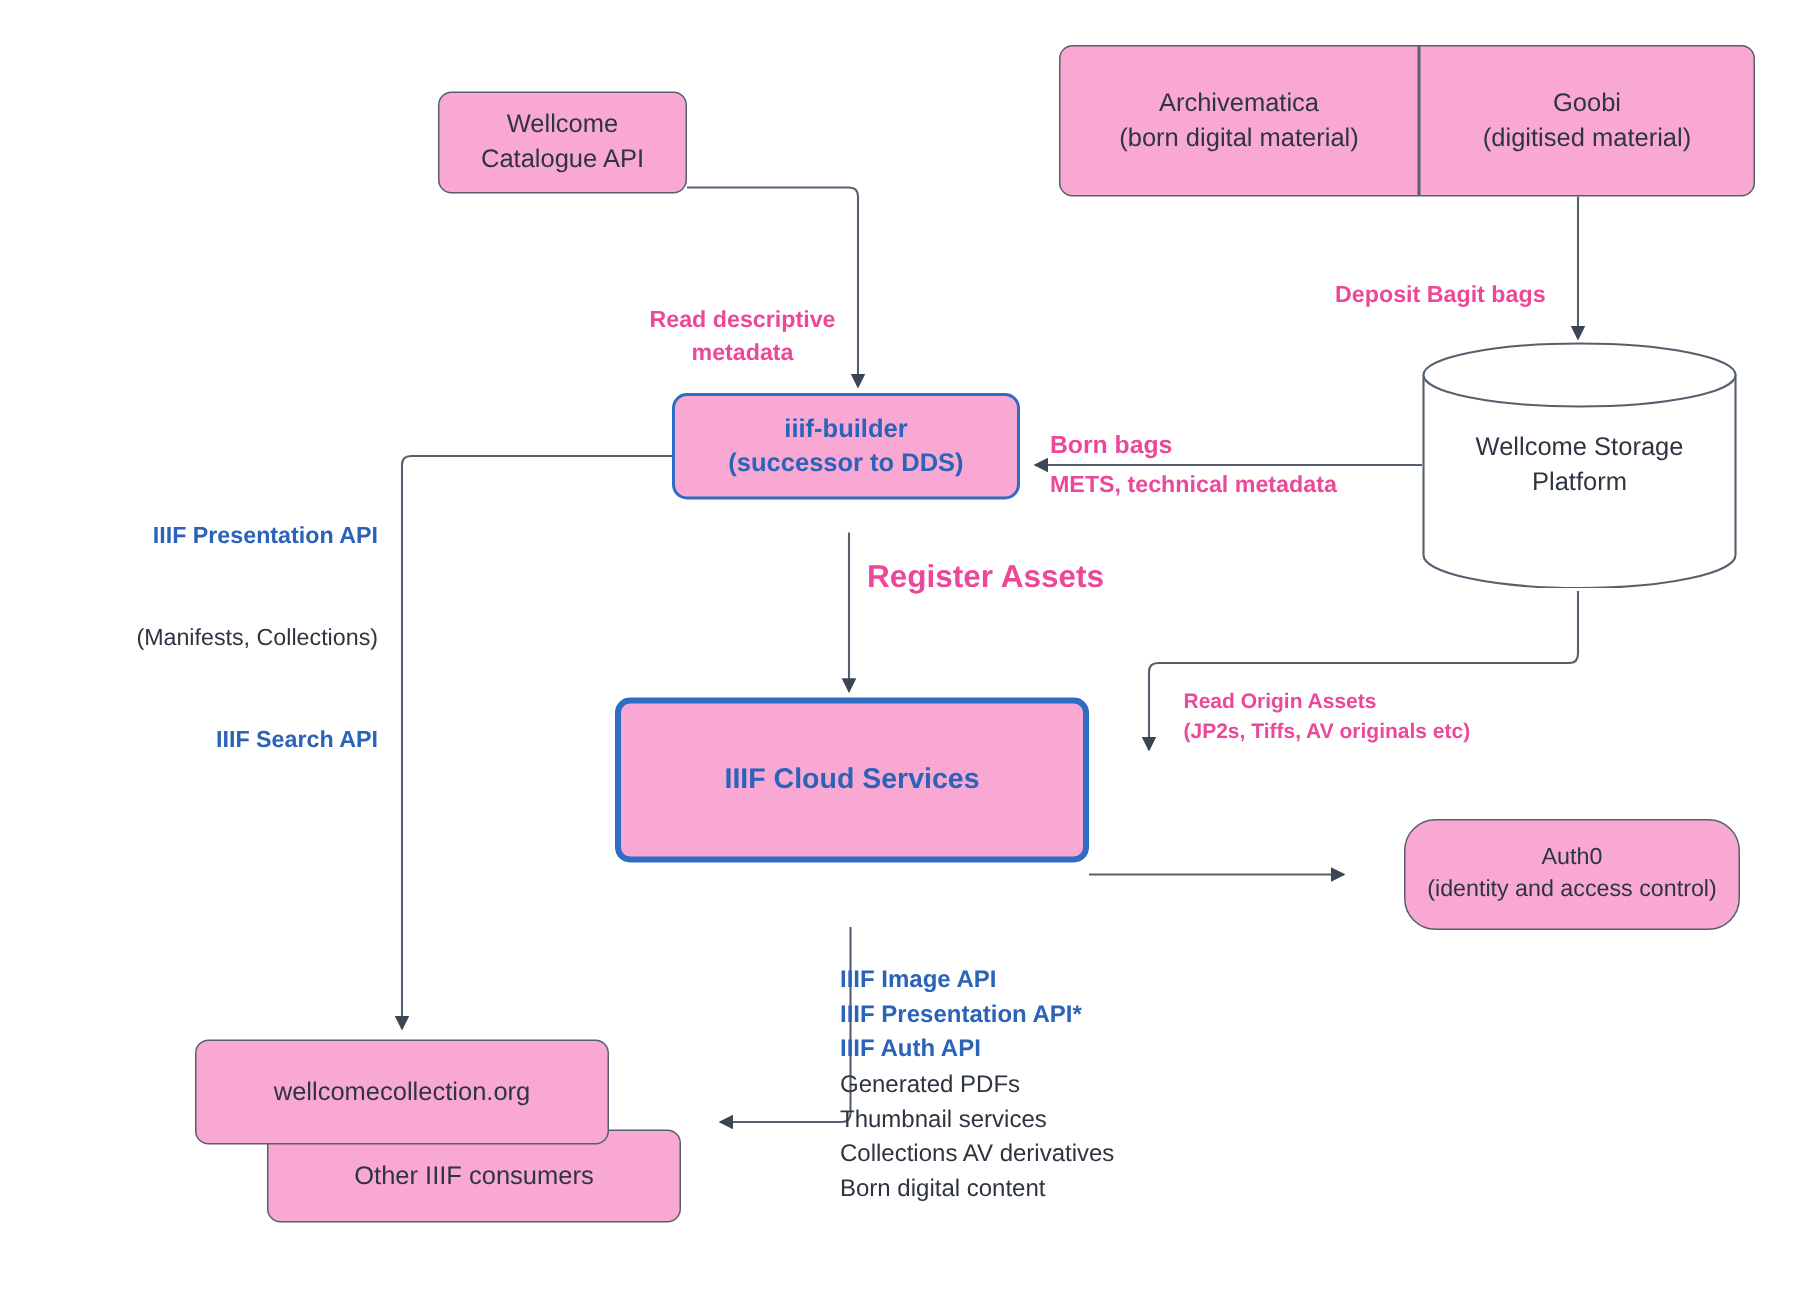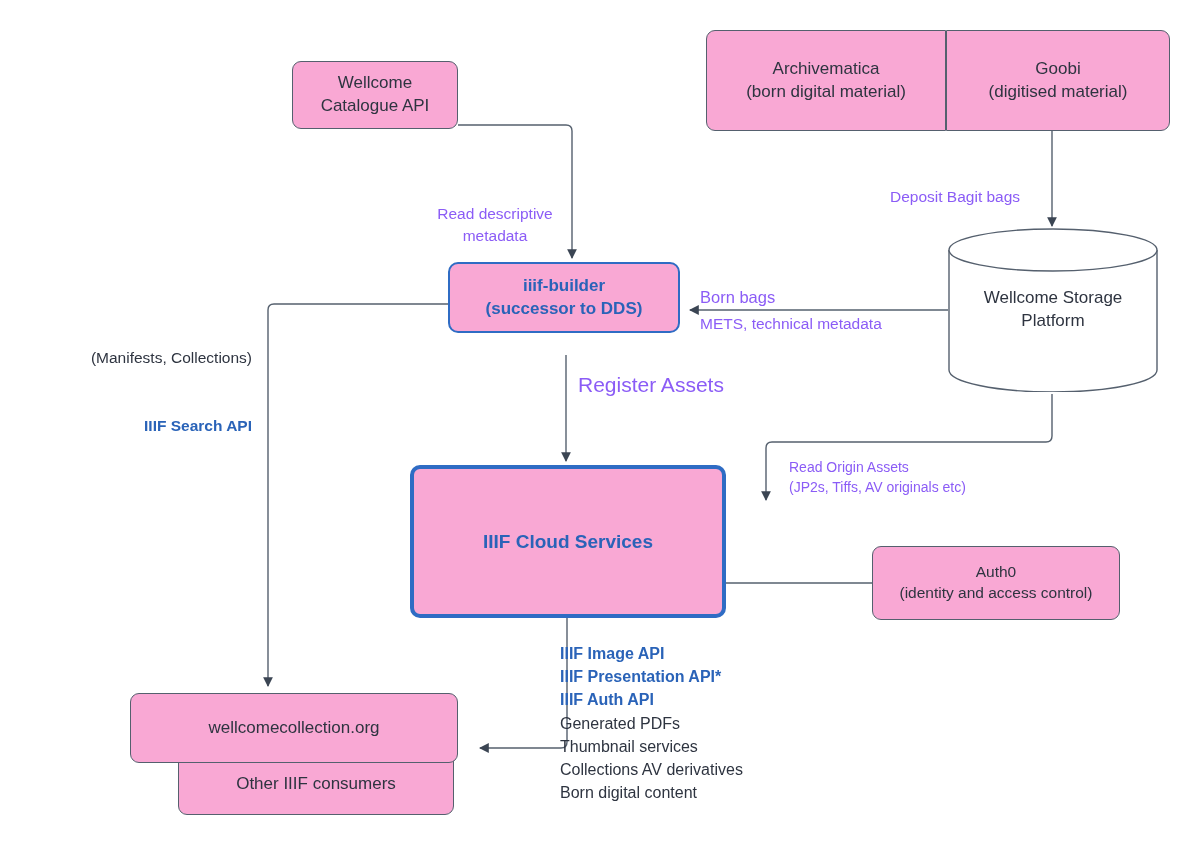--- a/index.html
+++ b/index.html
@@ -45,23 +45,24 @@
   .node.accent {
     border: 2.4px solid #2f6cc4;
     color: #2a63b8;
     font-weight: bold;
     border-radius: 10px;
   }
   .node.accent.thick { border-width: 4px; }
   .edge-label {
     position: absolute;
     font-size: 15.5px;
-    color: #8b5cf6;
+    color: #ec4899;
     line-height: 1.45;
     white-space: pre;
+    font-weight: bold;
   }
   .edge-label.center { text-align: center; }
   .api-list {
     position: absolute;
     font-size: 16px;
     line-height: 1.45;
     color: #2e3440;
     white-space: pre;
   }
   .api-list .hl { color: #2a63b8; font-weight: bold; }
@@ -142,51 +143,52 @@
     </svg>
     <div class="cyl-label" style="white-space:pre-line;">Wellcome Storage
 Platform</div>
   </div>
 
   <div class="node accent" style="left:448px; top:262px; width:232px; height:71px; font-size:17px;justify-content:center;">
     <span style="white-space:pre-line;">iiif-builder
 (successor to DDS)</span>
   </div>
 
-  <div class="node accent thick" style="left:410px; top:465px; width:316px; height:153px; font-size:19px;">
+  <div class="node accent thick" style="left:410px; top:465px; width:316px; height:110px; font-size:19px;">
     <span>IIIF Cloud Services</span>
   </div>
 
-  <div class="node" style="left:872px; top:546px; width:248px; height:74px; font-size:15.5px;">
+  <div class="node" style="left:936px; top:546px; width:224px; height:74px; font-size:15.5px;border-radius:21px;">
     <span style="white-space:pre-line;">Auth0
 (identity and access control)</span>
   </div>
 
   <div class="node" style="left:178px; top:753px; width:276px; height:62px;">
     <span>Other IIIF consumers</span>
   </div>
 
-  <div class="node" style="left:130px; top:693px; width:328px; height:70px; z-index:3;text-align:right;">
+  <div class="node" style="left:130px; top:693px; width:276px; height:70px; z-index:3;text-align:right;">
     <span>wellcomecollection.org</span>
   </div>
 
   <div class="edge-label center" style="left:425px; top:203px; width:140px;">Read descriptive
 metadata</div>
 
   <div class="edge-label" style="left:890px; top:186px;">Deposit Bagit bags</div>
 
   <div class="edge-label" style="left:700px; top:286px; font-size:16.5px;">Born bags</div>
 
   <div class="edge-label" style="left:700px; top:313px;">METS, technical metadata</div>
 
   <div class="edge-label" style="left:578px; top:370px; font-size:21px;">Register Assets</div>
 
   <div class="edge-label" style="left:789px; top:457px; font-size:14px;">Read Origin Assets
 (JP2s, Tiffs, AV originals etc)</div>
 
   <div class="blue-block" style="left:30px; top:302px; width:222px;">
+    <div class="hl">IIIF Presentation API</div>
     <div>(Manifests, Collections)</div>
     <div class="hl">IIIF Search API</div>
   </div>
 
   <div class="api-list" id="cloud-output-list" style="left:560px; top:642px;"><div class="hl">IIIF Image API</div><div class="hl">IIIF Presentation API*</div><div class="hl">IIIF Auth API</div><div>Generated PDFs</div><div>Thumbnail services</div><div>Collections AV derivatives</div><div>Born digital content</div></div>
 
 </div>
 
 </body></html>

